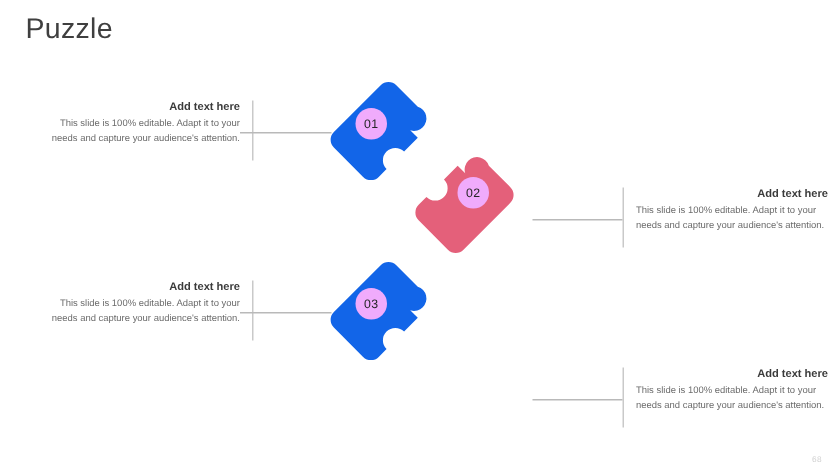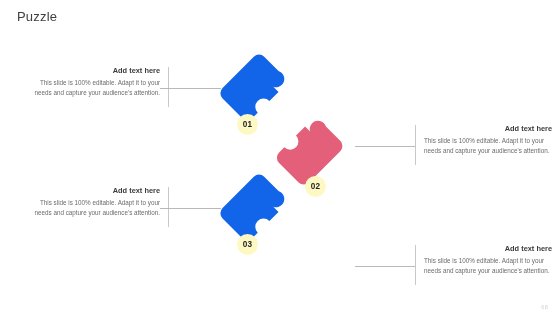--- a/index.html
+++ b/index.html
@@ -20,21 +20,21 @@
     position: absolute;
     inset: 0;
     background: #ffffff;
   }
 
   
   .slide-title {
     position: absolute;
     left: 17px;
     top: 10px;
-    font-size: 13px;
+    font-size: 19px;
     font-weight: 400;
     color: #3f3f3f;
     letter-spacing: 0.2px;
     line-height: 1.1;
     white-space: nowrap;
   }
 
   
   .callout {
     position: absolute;
@@ -86,29 +86,28 @@
     width: 92px;
     height: 92px;
   }
   .piece svg { display: block; width: 92px; height: 92px; }
 
   .num-badge {
     position: absolute;
     width: 21px;
     height: 21px;
     border-radius: 50%;
-    background: #fef9c3;
+    background: #f0abfc;
     display: flex;
     align-items: center;
     justify-content: center;
     font-size: 8.2px;
-    font-weight: bold;
+    font-weight: normal;
     color: #262626;
     letter-spacing: 0.2px;
-    margin-top: 42px;
   }
 
   
   .page-number {
     position: absolute;
     right: 12px;
     bottom: 5px;
     font-size: 5.5px;
     color: #d2d2d2;
     letter-spacing: 0.3px;
@@ -156,21 +155,21 @@
                  a9,9 0 1 1 0,16 h16 v14
                  a9,9 0 1 0 0,18 v8
                  a8,8 0 0 1 -8,8 h-30
                  a8,8 0 0 1 -8,-8 v-48
                  a8,8 0 0 1 8,-8 z" fill="#1265E8"></path>
       </g>
     </svg>
     <div class="num-badge" style="left:24px; top:30px;">01</div>
   </div>
 
-  <div class="piece" style="left:263px; top:100px;">
+  <div class="piece" style="left:263px; top:84px;">
     <svg viewBox="0 0 100 100">
       <g transform="rotate(45 50 50) scale(-1,1) translate(-100,0)">
         <path d="M30,22 h22 a0,0 0 0 1 0,0
                  a9,9 0 1 1 0,16 h16 v14
                  a9,9 0 1 0 0,18 v8
                  a8,8 0 0 1 -8,8 h-30
                  a8,8 0 0 1 -8,-8 v-48
                  a8,8 0 0 1 8,-8 z" fill="#E4607A"></path>
       </g>
     </svg>

